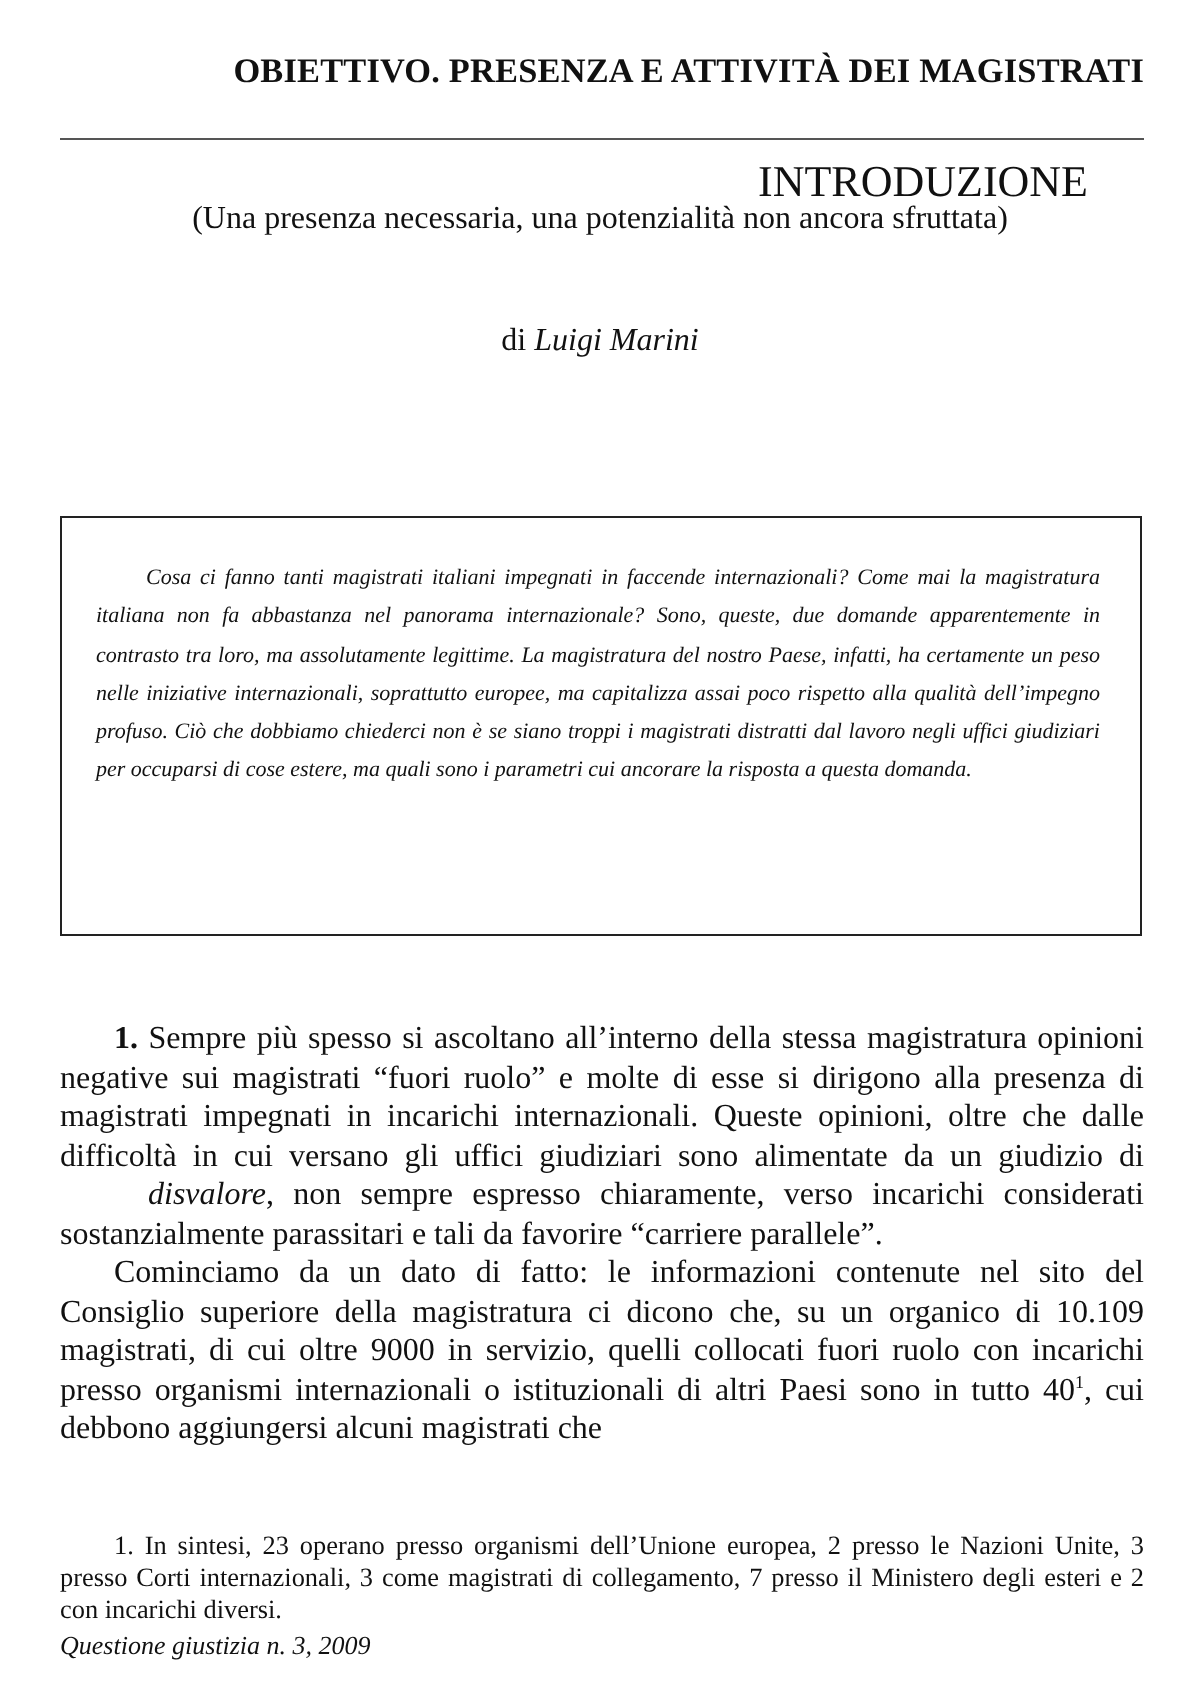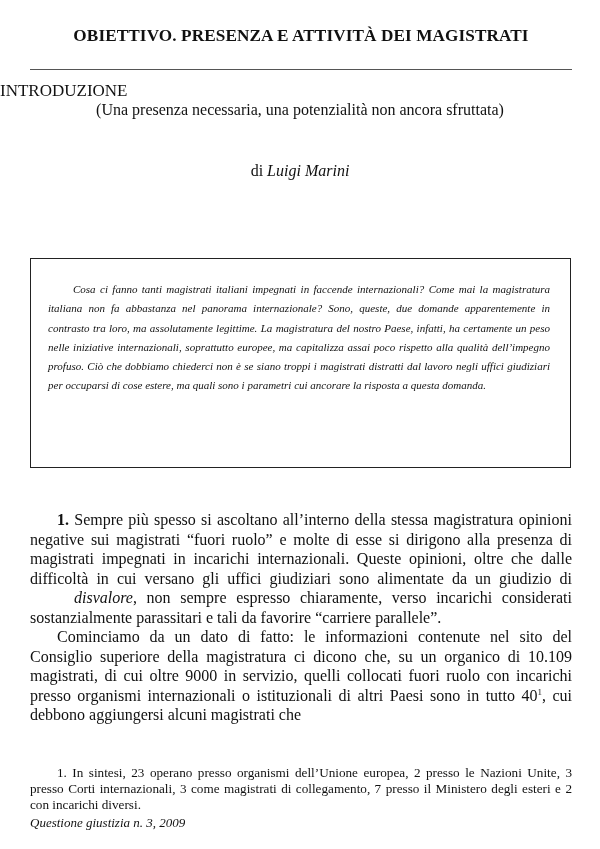--- a/index.html
+++ b/index.html
@@ -2,30 +2,30 @@
 <html><head>
 <meta charset="utf-8">
 <style>
   html, body { margin: 0; padding: 0; background: #ffffff; }
   body {
     width: 600px; height: 849px; position: relative; overflow: hidden;
     font-family: "Liberation Serif", "DejaVu Serif", serif; color: #111;
   }
   .title {
     position: absolute; left: 30px; width: 542px; top: 26px;
-    text-align: center; font-weight: bold; font-size: 17.2px; line-height: 19px;
+    text-align: right; font-weight: bold; font-size: 17.2px; line-height: 19px;
     letter-spacing: 0.1px;
   }
   .rule {
     position: absolute; left: 30px; width: 542px; top: 69px; height: 0;
     border-top: 1.5px solid #555;
   }
   .intro-heading {
     position: absolute; left: 0; width: 544px; top: 81px;
-    text-align: left; font-size: 17px; line-height: 19px;
+    text-align: right; font-size: 22px; line-height: 19px;
   }
   .intro-sub {
     position: absolute; left: 0; width: 600px; top: 100px;
     text-align: center; font-size: 16px; line-height: 19px;
   }
   .byline {
     position: absolute; left: 0; width: 600px; top: 145px;
     text-align: center; font-size: 16px; line-height: 19px; margin-top: 16px;
   }
   .byline em { font-style: italic; }

